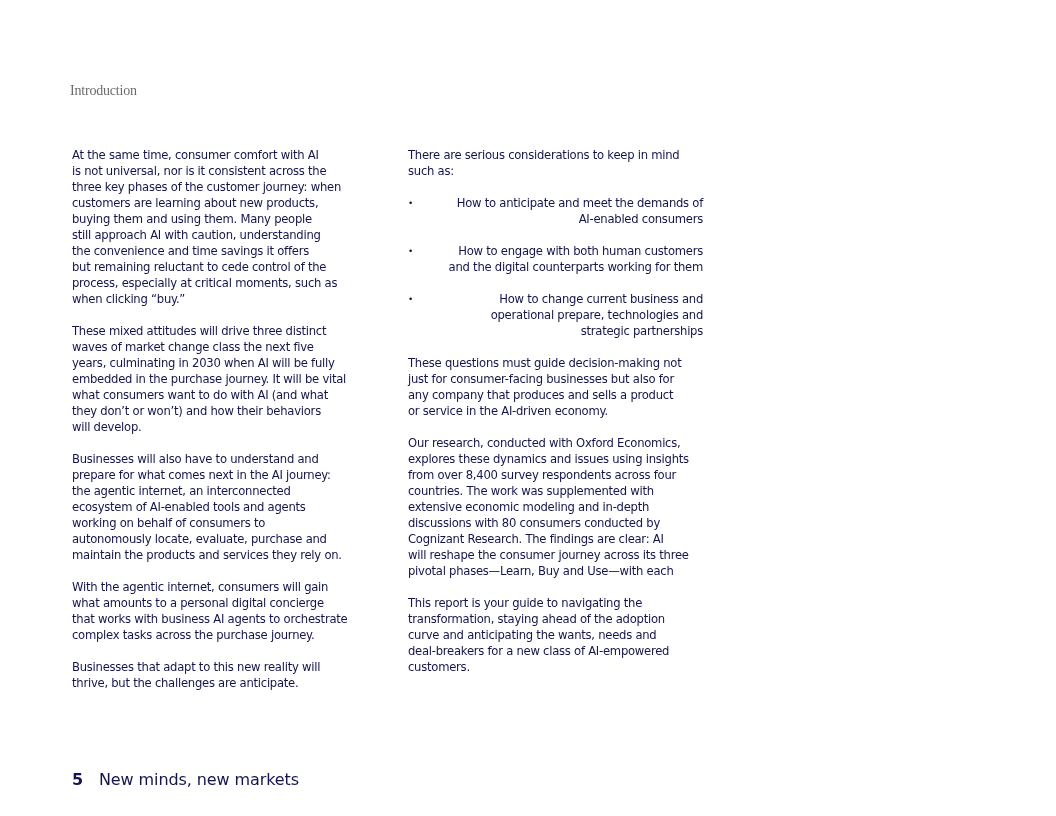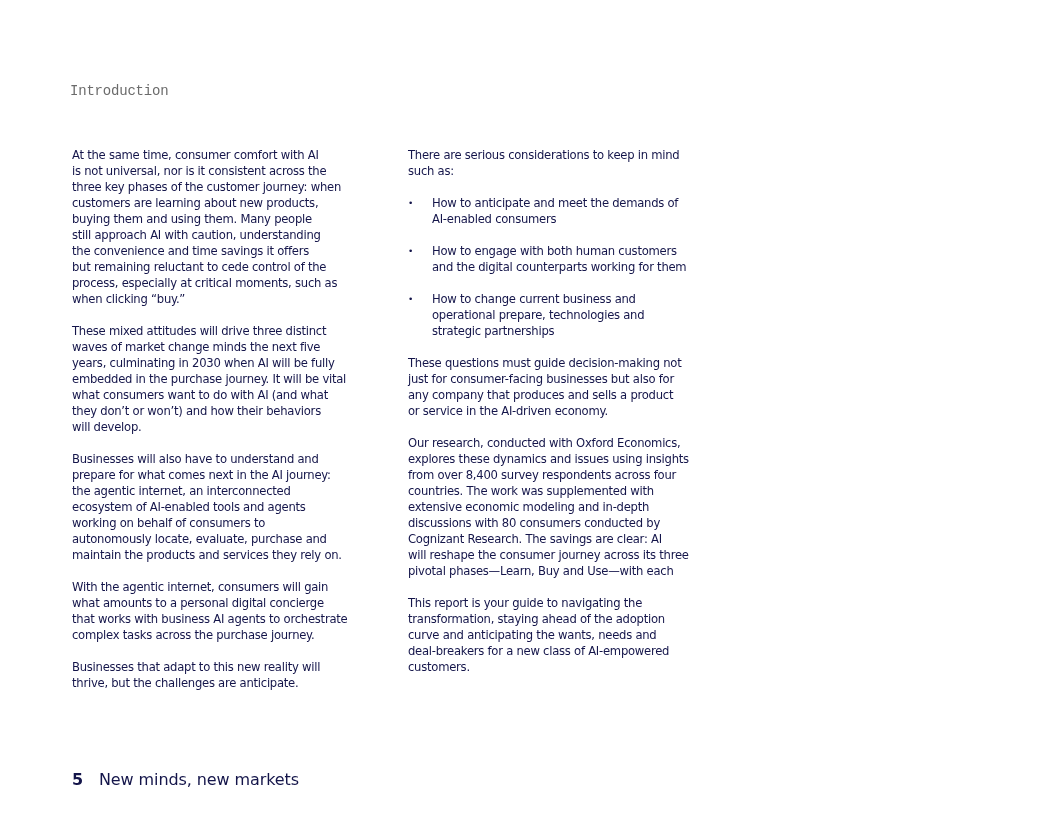--- a/index.html
+++ b/index.html
@@ -4,39 +4,39 @@
   <style>
     html, body { margin: 0; padding: 0; background: #ffffff; }
     body {
       width: 1056px; height: 816px; position: relative; overflow: hidden;
       font-family: "DejaVu Sans", sans-serif;
       color: #14154a;
     }
     .section-label {
       position: absolute; left: 70px; top: 83px;
       font-size: 14px; color: #6b6b6b; letter-spacing: -0.2px;
-      font-family: Liberation Mono, monospace;
+      font-family: Liberation Serif, serif;
       text-align: right;
     }
     .col {
       position: absolute; top: 147px;
       font-size: 11.6px; line-height: 16px; letter-spacing: -0.25px;
     }
     .col-left { left: 72px; width: 290px; }
     .col-right { left: 384px; width: 295px; margin-left: 24px; }
     .para { margin: 0 0 16px 0; }
     .para span.line { display: block; white-space: nowrap; }
     b, .bold { font-weight: normal; }
     .bullets { list-style: none; margin: 0 0 16px 0; padding: 0; }
     .bullet-item { position: relative; padding-left: 24px; margin-bottom: 16px; }
     .bullet-item:last-child { margin-bottom: 0; }
     .bullet-item .dot {
       position: absolute; left: 0; top: 0; font-size: 9px; line-height: 16px;
     }
-    .bullet-item span.line { display: block; white-space: nowrap; }
+    .bullet-item span.line { display: block; white-space: nowrap; text-align: right; }
     .footer {
       position: absolute; top: 770px; left: 72px;
       font-size: 16px; color: #14154a; letter-spacing: -0.1px;
     }
     .footer .page-num { font-weight: bold; display: inline-block; width: 27px; }
   </style>
 </head>
 <body>
 
 <div class="section-label">Introduction</div>
@@ -49,21 +49,21 @@
     <span class="line">customers are learning about new products,</span>
     <span class="line">buying them and using them. Many people</span>
     <span class="line">still approach AI with caution, understanding</span>
     <span class="line">the convenience and time savings it offers</span>
     <span class="line">but remaining reluctant to cede control of the</span>
     <span class="line">process, especially at critical moments, such as</span>
     <span class="line">when clicking “buy.”</span>
   </p>
   <p class="para">
     <span class="line">These mixed attitudes will drive three distinct</span>
-    <span class="line">waves of market change minds the next five</span>
+    <span class="line">waves of market change class the next five</span>
     <span class="line">years, culminating in 2030 when AI will be fully</span>
     <span class="line">embedded in the purchase journey. It will be vital</span>
     <span class="line">what consumers want to do with AI (and what</span>
     <span class="line">they don’t or won’t) and how their behaviors</span>
     <span class="line">will develop.</span>
   </p>
   <p class="para">
     <span class="line">Businesses will also have to understand and</span>
     <span class="line">prepare for what comes next in the AI journey:</span>
     <span class="line"><b>the agentic internet</b><span>, an interconnected</span></span>
@@ -113,21 +113,21 @@
     <span class="line">any company that produces and sells a product</span>
     <span class="line">or service in the AI-driven economy.</span>
   </p>
   <p class="para">
     <span class="line">Our research, conducted with Oxford Economics,</span>
     <span class="line">explores these dynamics and issues using insights</span>
     <span class="line">from over 8,400 survey respondents across four</span>
     <span class="line">countries. The work was supplemented with</span>
     <span class="line">extensive economic modeling and in-depth</span>
     <span class="line">discussions with 80 consumers conducted by</span>
-    <span class="line"><span>Cognizant Research. </span><b>The savings are clear: AI</b></span>
+    <span class="line"><span>Cognizant Research. </span><b>The findings are clear: AI</b></span>
     <span class="line bold">will reshape the consumer journey across its three</span>
     <span class="line bold">pivotal phases—Learn, Buy and Use—with each</span>
   </p>
   <p class="para">
     <span class="line">This report is your guide to navigating the</span>
     <span class="line">transformation, staying ahead of the adoption</span>
     <span class="line">curve and anticipating the wants, needs and</span>
     <span class="line">deal-breakers for a new class of AI-empowered</span>
     <span class="line">customers.</span>
   </p>

